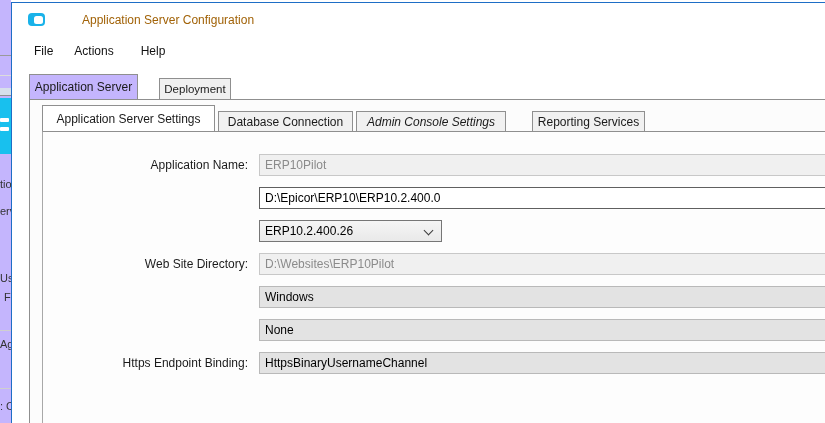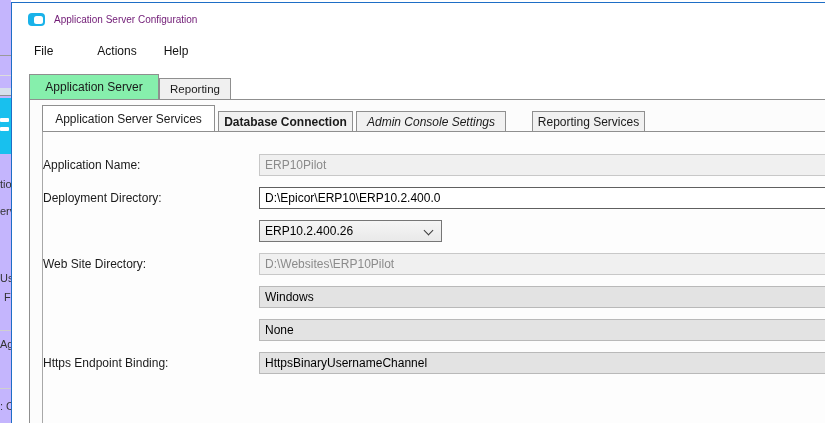--- a/index.html
+++ b/index.html
@@ -18,52 +18,52 @@
   .bgwin .sel .bar{position:absolute;left:0;width:9px;height:4px;background:#fff;border-radius:1px;}
   .frag{position:absolute;left:0;width:11px;overflow:hidden;font-size:11px;color:#333;white-space:nowrap;}
 
   
   .dialog{position:absolute;left:11px;top:2px;width:830px;height:436px;background:#fff;
           border-left:1.5px solid var(--accent);border-top:1.5px solid var(--accent);}
 
   .titlebar{height:33px;display:flex;align-items:center;padding-left:16px;}
   .app-icon{width:17px;height:13px;background:var(--cyan);border-radius:4px;position:relative;margin-right:9px;flex:0 0 auto;}
   .app-icon .core{position:absolute;right:2px;top:2.5px;width:9px;height:8px;background:#fff;border-radius:2.5px;}
-  .title-text{font-size:10px;color:#701a75;}
+  .title-text{font-size:12px;color:#a16207;margin-left:28px;}
 
   .menubar{height:30px;display:flex;align-items:center;font-size:12px;color:#111;}
   .menu-item{display:inline-block;cursor:default;}
   .menu-item.m0{margin-left:22px;}
-  .menu-item.m1{margin-left:44px;}
+  .menu-item.m1{margin-left:21px;}
   .menu-item.m2{margin-left:27px;text-align:center;}
 
   
   .tabstrip-outer{position:absolute;left:0;top:71px;height:25px;width:100%;}
   .tab-outer{position:absolute;font-size:12px;color:#1a1a1a;display:flex;align-items:center;justify-content:center;
              border:1px solid var(--tabborder);border-bottom:none;background:#f0f0f0;cursor:default;}
-  .tab-outer.active{left:17px;top:0;width:130px;height:25px;background:#86efac;z-index:3;}
+  .tab-outer.active{left:17px;top:0;width:109px;height:25px;background:#c4b5fd;z-index:3;}
   .tab-outer.inactive{left:147px;top:4px;width:72px;height:21px;font-size:11.5px;}
 
   .panel-outer{position:absolute;left:17px;top:96px;width:812px;height:339px;background:var(--panelbg);
                border:1px solid var(--tabborder);border-right:none;border-bottom:none;}
 
   
   .tab-inner{position:absolute;font-size:12px;color:#1a1a1a;display:flex;align-items:center;justify-content:center;
              border:1px solid var(--tabborder);border-bottom:none;background:#f1f1f1;cursor:default;white-space:nowrap;}
   .tab-inner.active{left:12px;top:5px;width:173px;height:26px;background:#fff;z-index:3;}
-  .tab-inner.t1{left:188px;top:11px;width:135px;height:20px;font-weight:bold;}
+  .tab-inner.t1{left:188px;top:11px;width:135px;height:20px;}
   .tab-inner.t2{left:326px;top:11px;width:150px;height:20px;font-style:italic;}
   .tab-inner.t3{left:502px;top:11px;width:113px;height:20px;}
 
   .panel-inner{position:absolute;left:12px;top:31px;width:800px;height:308px;background:#fdfdfd;
                border-top:1px solid var(--tabborder);border-left:1px solid #a8a8a8;}
 
   
   .row{position:absolute;left:0;height:23px;width:100%;}
-  .lbl{position:absolute;left:0;top:4px;width:205px;font-size:12px;color:#1b1b1b;white-space:nowrap;}
+  .lbl{position:absolute;left:0;top:4px;width:205px;text-align:right;font-size:12px;color:#1b1b1b;white-space:nowrap;}
   .box{position:absolute;left:216px;top:0;height:22px;line-height:20px;font-size:12px;padding:0 5px;
        white-space:nowrap;overflow:hidden;}
   .box.full{width:585px;}
   .box.disabled{background:#f0f0f0;border:1px solid #c8c8c8;color:#8b8b8b;}
   .box.editable{background:#fff;border:1px solid #5f5f5f;color:#000;}
   .box.readonly{background:#e3e3e3;border:1px solid #b9b9b9;color:#000;}
   .box.combo{width:183px;background:linear-gradient(#f5f5f5,#e9e9e9);border:1px solid #767676;color:#000;padding-right:24px;}
   .chev{position:absolute;right:9px;top:6px;width:7px;height:7px;
         border-right:1.2px solid #3c3c3c;border-bottom:1.2px solid #3c3c3c;transform:rotate(45deg);}
 </style>
@@ -98,39 +98,38 @@
   </div>
 
   <div class="menubar">
     <span class="menu-item m0">File</span>
     <span class="menu-item m1">Actions</span>
     <span class="menu-item m2">Help</span>
   </div>
 
   <div class="tabstrip-outer">
     <div class="tab-outer active">Application Server</div>
-    <div class="tab-outer inactive">Reporting</div>
+    <div class="tab-outer inactive">Deployment</div>
   </div>
 
   <div class="panel-outer">
 
-    <div class="tab-inner active">Application Server Services</div>
+    <div class="tab-inner active">Application Server Settings</div>
     <div class="tab-inner t1">Database Connection</div>
     <div class="tab-inner t2">Admin Console Settings</div>
     <div class="tab-inner t3">Reporting Services</div>
 
     <div class="panel-inner">
 
       <div class="row" style="top:22px;">
         <div class="lbl">Application Name:</div>
         <div class="box full disabled">ERP10Pilot</div>
       </div>
 
       <div class="row" style="top:55px;">
-        <div class="lbl">Deployment Directory:</div>
         <div class="box full editable">D:\Epicor\ERP10\ERP10.2.400.0</div>
       </div>
 
       <div class="row" style="top:88px;">
         <div class="box combo">
           <span>ERP10.2.400.26</span>
           <span class="chev"></span>
         </div>
       </div>
 

